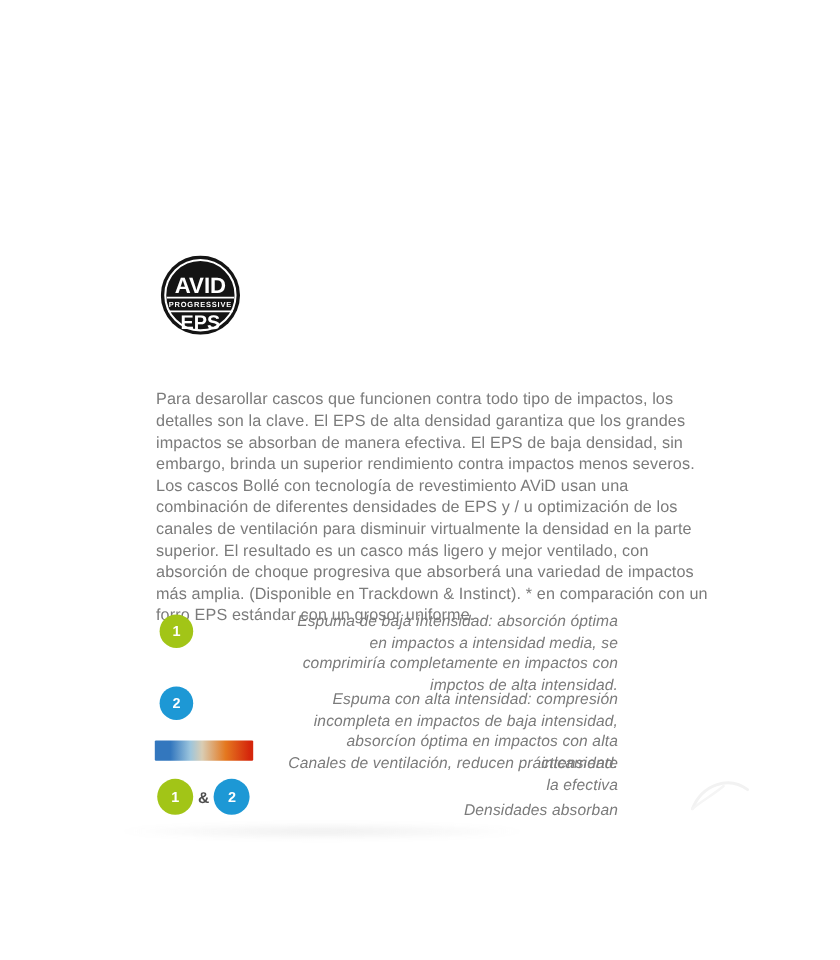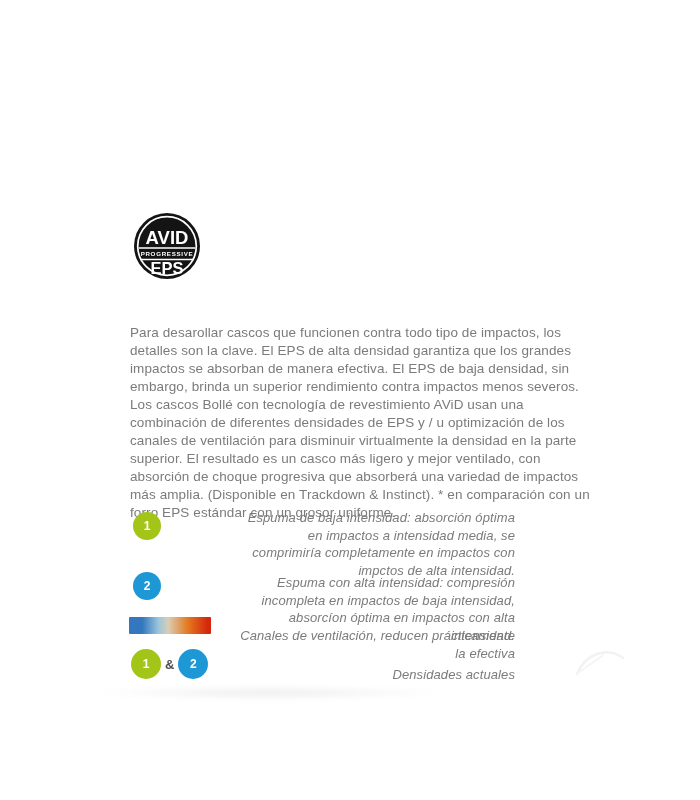--- a/index.html
+++ b/index.html
@@ -88,21 +88,21 @@
   <p class="legend-text t2">Espuma con alta intensidad: compresión incompleta en impactos de baja intensidad, absorcíon óptima en impactos con alta intensidad.</p>
 
   <div class="grad-bar"></div>
   <p class="legend-text t3">Canales de ventilación, reducen prácticamente la efectiva</p>
 
   <div class="duo">
     <span class="badge green">1</span>
     <span class="amp">&amp;</span>
     <span class="badge blue">2</span>
   </div>
-  <p class="legend-text t4">Densidades actuales</p>
+  <p class="legend-text t4">Densidades absorban</p>
 
   <svg class="swoosh" width="70" height="48">
     <path d="M12 40 C 20 20, 42 12, 58 24" fill="none" stroke="#f2f2f2" stroke-width="2.5" stroke-linecap="round"></path>
     <path d="M12 40 C 20 33, 30 28, 38 21" fill="none" stroke="#f5f5f5" stroke-width="2" stroke-linecap="round"></path>
   </svg>
 
   <div class="page-shadow"></div>
 
 </div>
 

